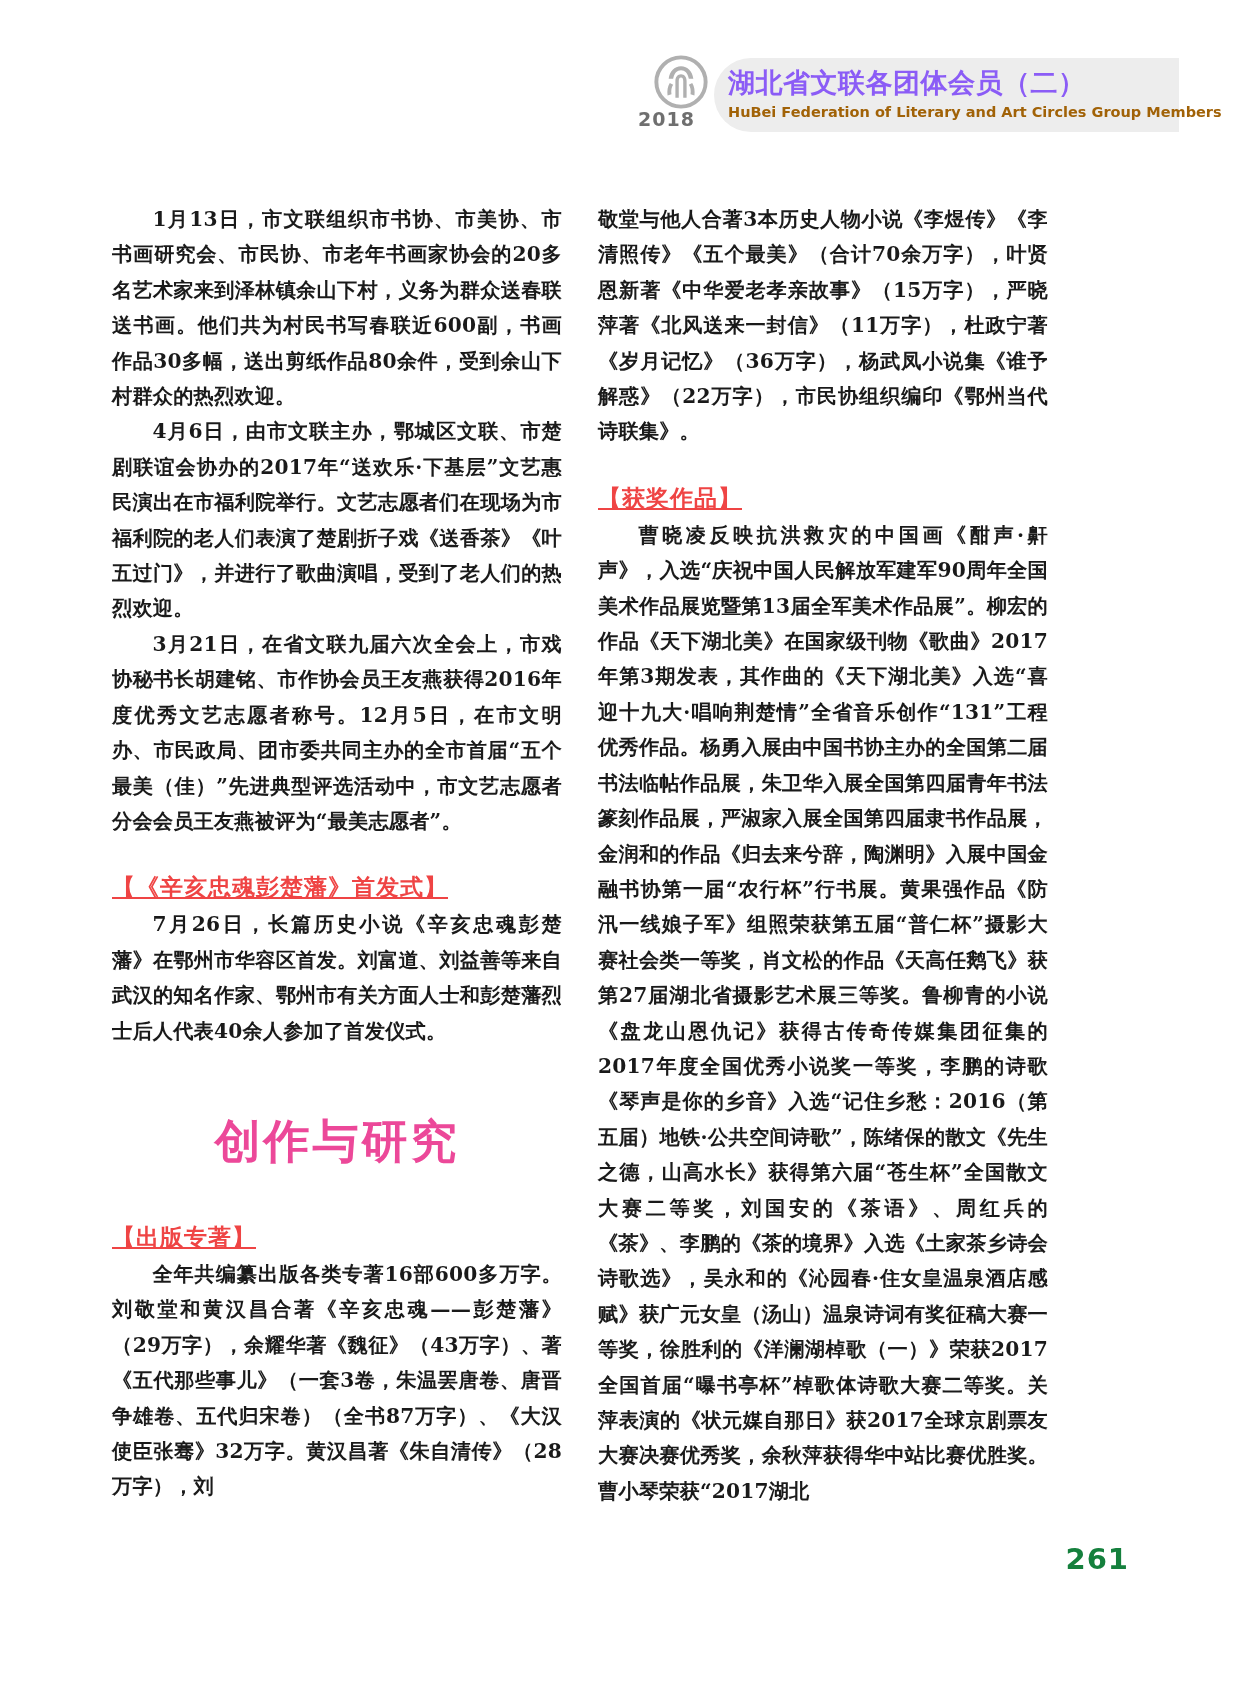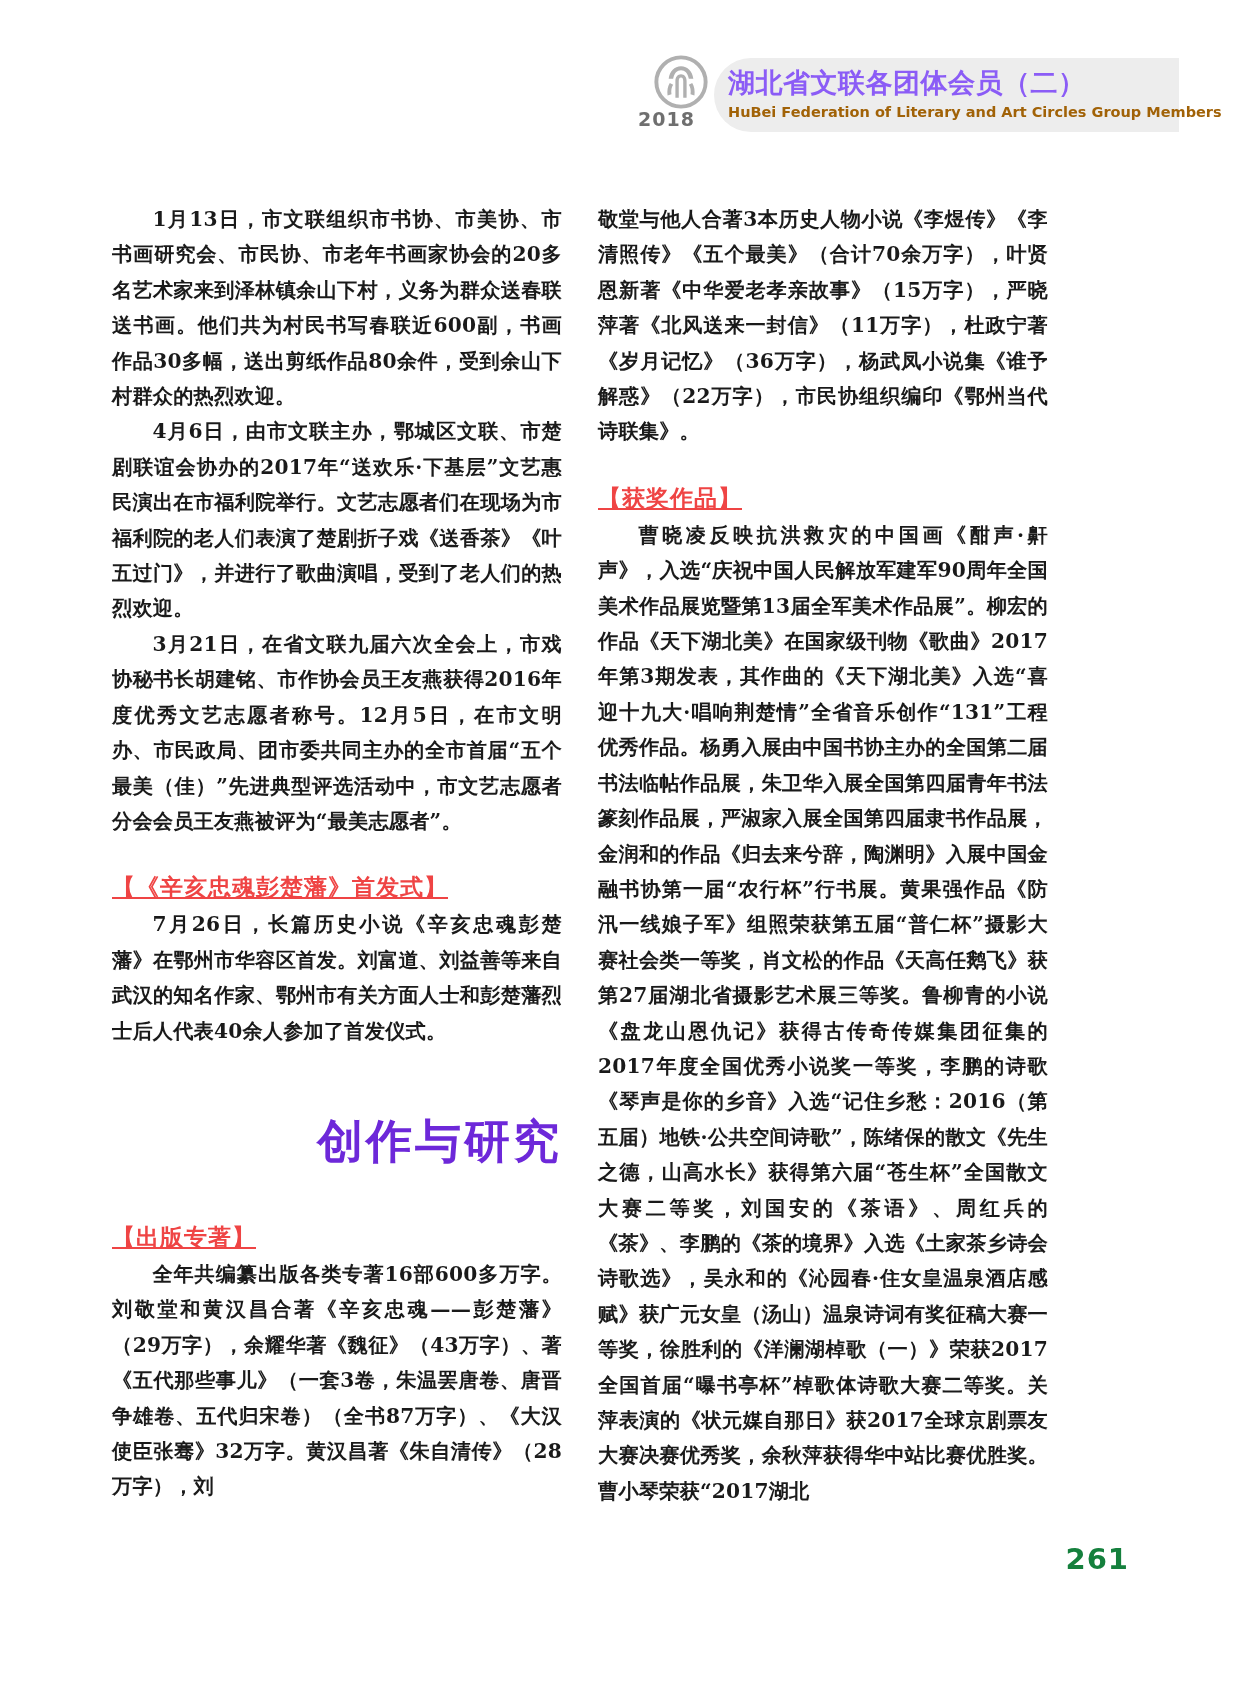--- a/index.html
+++ b/index.html
@@ -118,26 +118,26 @@
     color: #ef4444;
     text-indent: 0;
     text-align: left;
     text-decoration: underline;
   }
   .bracket-head.tight { margin-top: 26px; }
 
   
   .part-title {
     margin: 62px 0 46px 0;
-    text-align: right;
+    text-align: center;
     font-family: Liberation Serif, serif;
     font-weight: bold;
     font-size: 46px;
     letter-spacing: 3px;
-    color: #6d28d9;
+    color: #ec4899;
     text-indent: 0;
   }
 
   
   .folio {
     position: absolute;
     right: 112px;
     bottom: 108px;
     font-family: "DejaVu Sans", "Liberation Sans", sans-serif;
     font-weight: bold;

